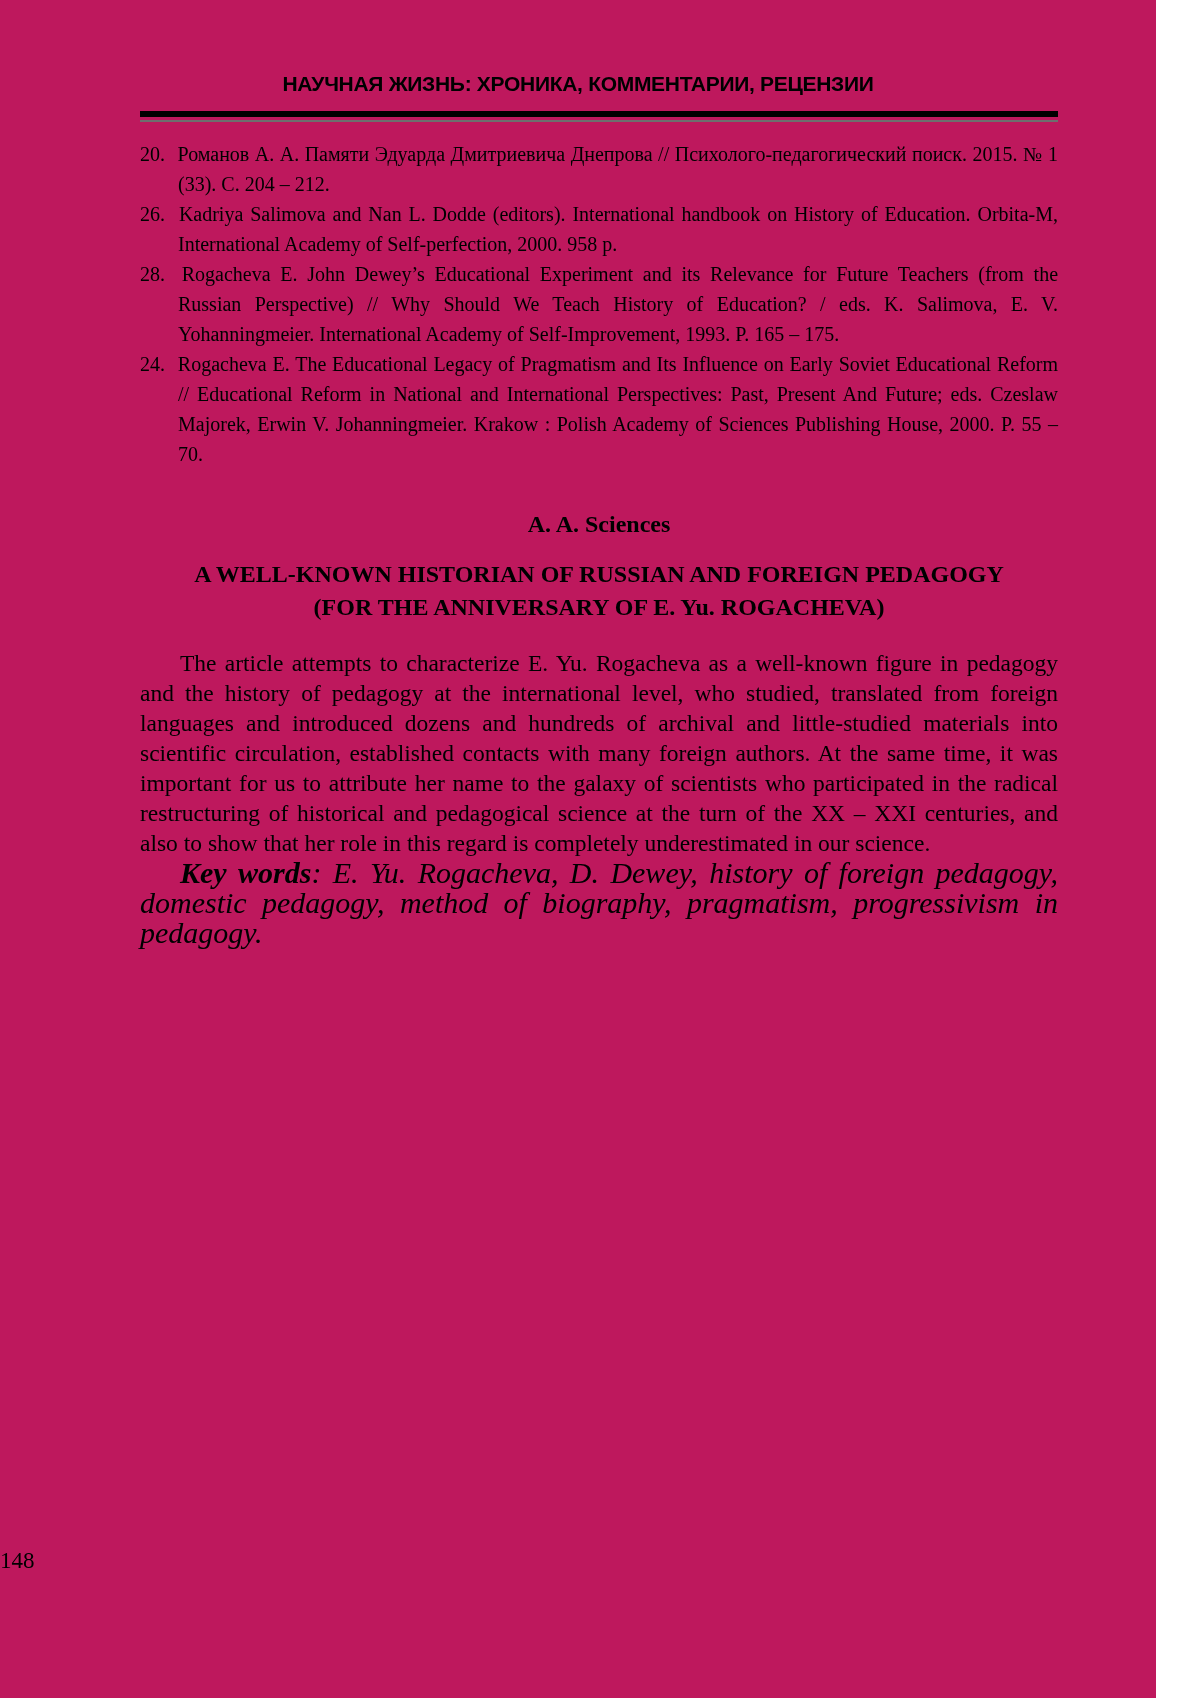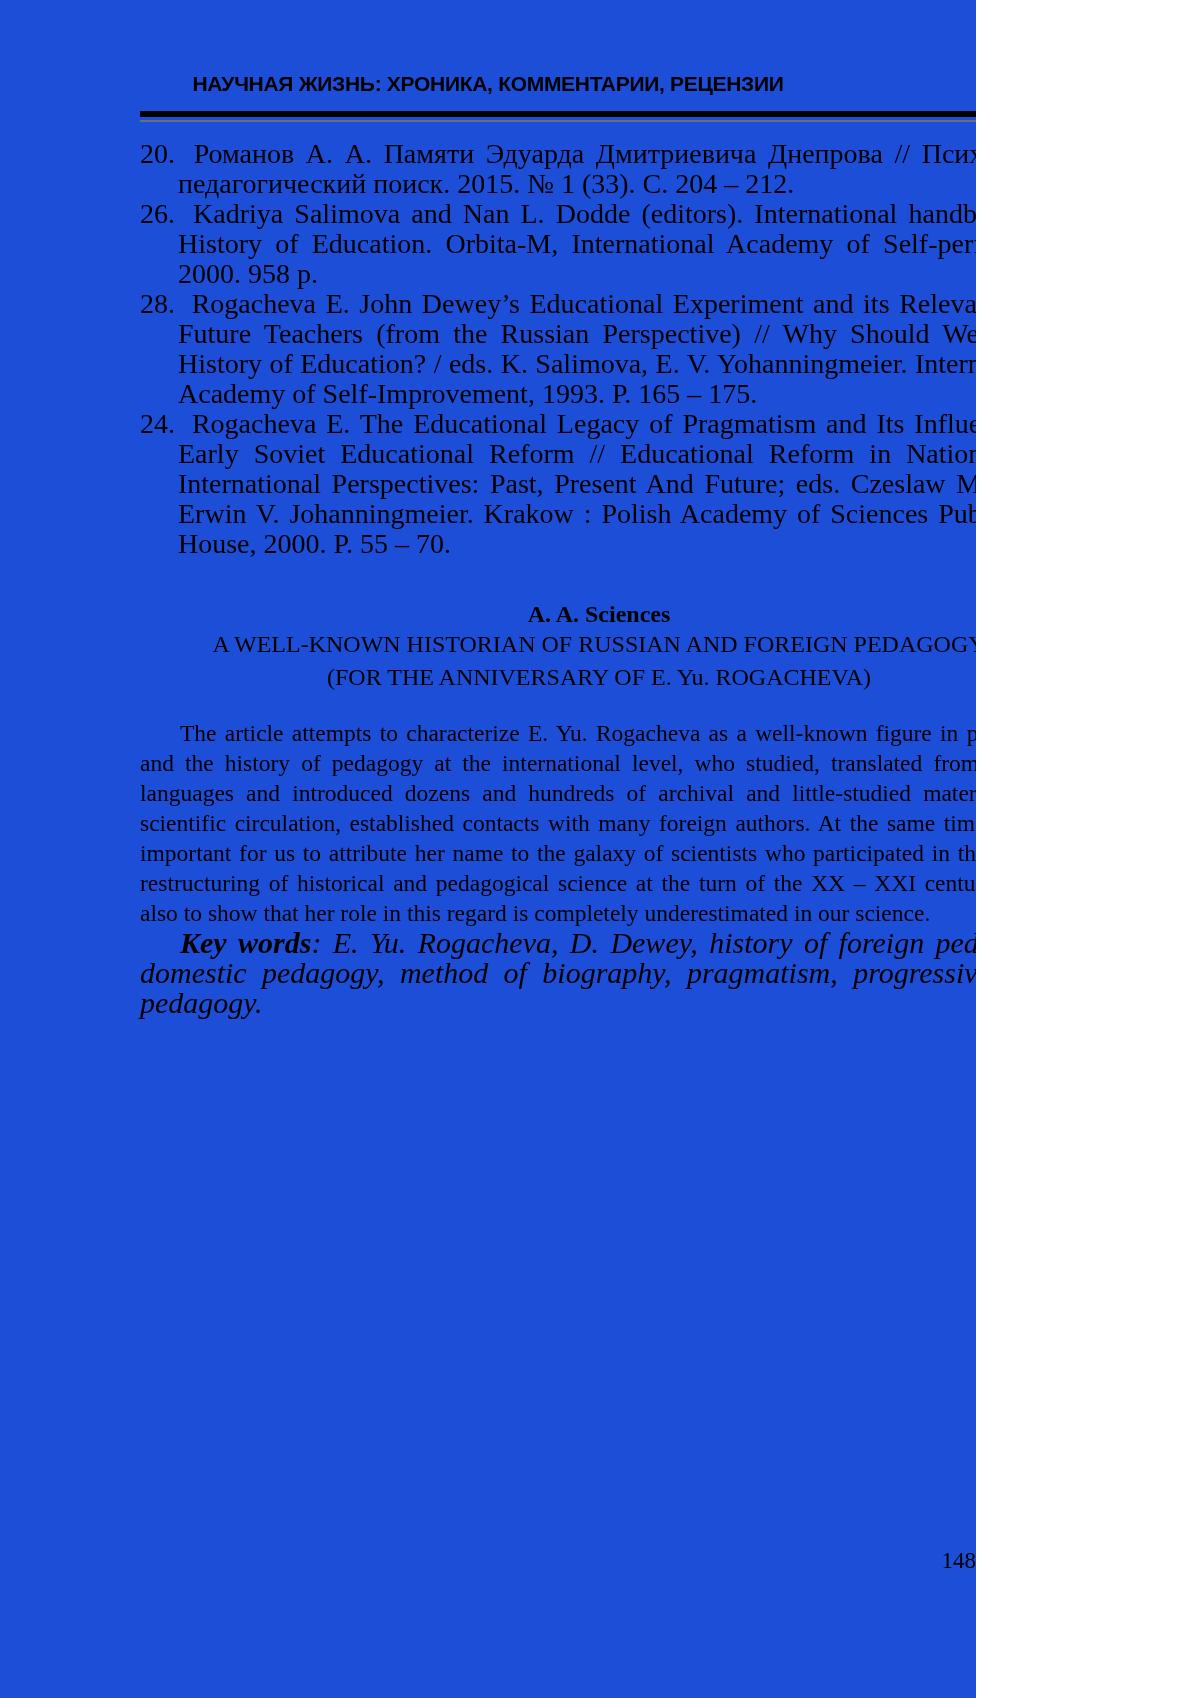--- a/index.html
+++ b/index.html
@@ -4,23 +4,23 @@
 <style>
   html, body {
     margin: 0;
     padding: 0;
     background: #ffffff;
     color: #000000;
     font-family: "Liberation Serif", "DejaVu Serif", serif;
   }
   .page {
     position: relative;
-    width: 976px;
+    width: 1156px;
     height: 1698px;
-    background: #1d4ed8;
+    background: #be185d;
     overflow: hidden;
   }
   .page-header {
     margin-top: 72px;
     text-align: center;
     font-family: "Liberation Sans", "DejaVu Sans", sans-serif;
     font-weight: bold;
     font-size: 21px;
     letter-spacing: -0.3px;
   }
@@ -30,38 +30,39 @@
     margin-top: 15px;
   }
   .rule-thick { height: 6px; background: #000000; }
   .rule-thin  { height: 2px; background: #6e6e6e; margin-top: 3px; }
   .content {
     margin-left: 140px;
     width: 918px;
   }
   .refs {
     margin-top: 17px;
-    font-size: 28px;
+    font-size: 20px;
     line-height: 30px;
   }
   .ref {
     text-align: justify;
     padding-left: 38px;
     text-indent: -38px;
   }
   .ref-num { margin-right: 7px; }
   .author-line {
     margin-top: 42px;
     text-align: center;
     font-weight: bold;
     font-size: 24px;
   }
   .article-title {
+    margin-top: 20px;
     text-align: center;
-    font-weight: normal;
+    font-weight: bold;
     font-size: 24px;
     line-height: 33px;
   }
   .abstract {
     margin-top: 24px;
     font-size: 23.5px;
     line-height: 30px;
     text-align: justify;
     text-indent: 40px;
   }
@@ -71,21 +72,21 @@
     text-align: justify;
     text-indent: 40px;
     font-style: italic;
   }
   .keywords .kw-label { font-weight: bold; }
   .page-number {
     position: absolute;
     top: 1548px;
     left: 0;
     width: 100%;
-    text-align: right;
+    text-align: left;
     font-size: 23px;
   }
 </style>
 </head>
 <body>
 
 <div class="page">
 
   <div class="page-header">НАУЧНАЯ ЖИЗНЬ: ХРОНИКА, КОММЕНТАРИИ, РЕЦЕНЗИИ</div>
 

